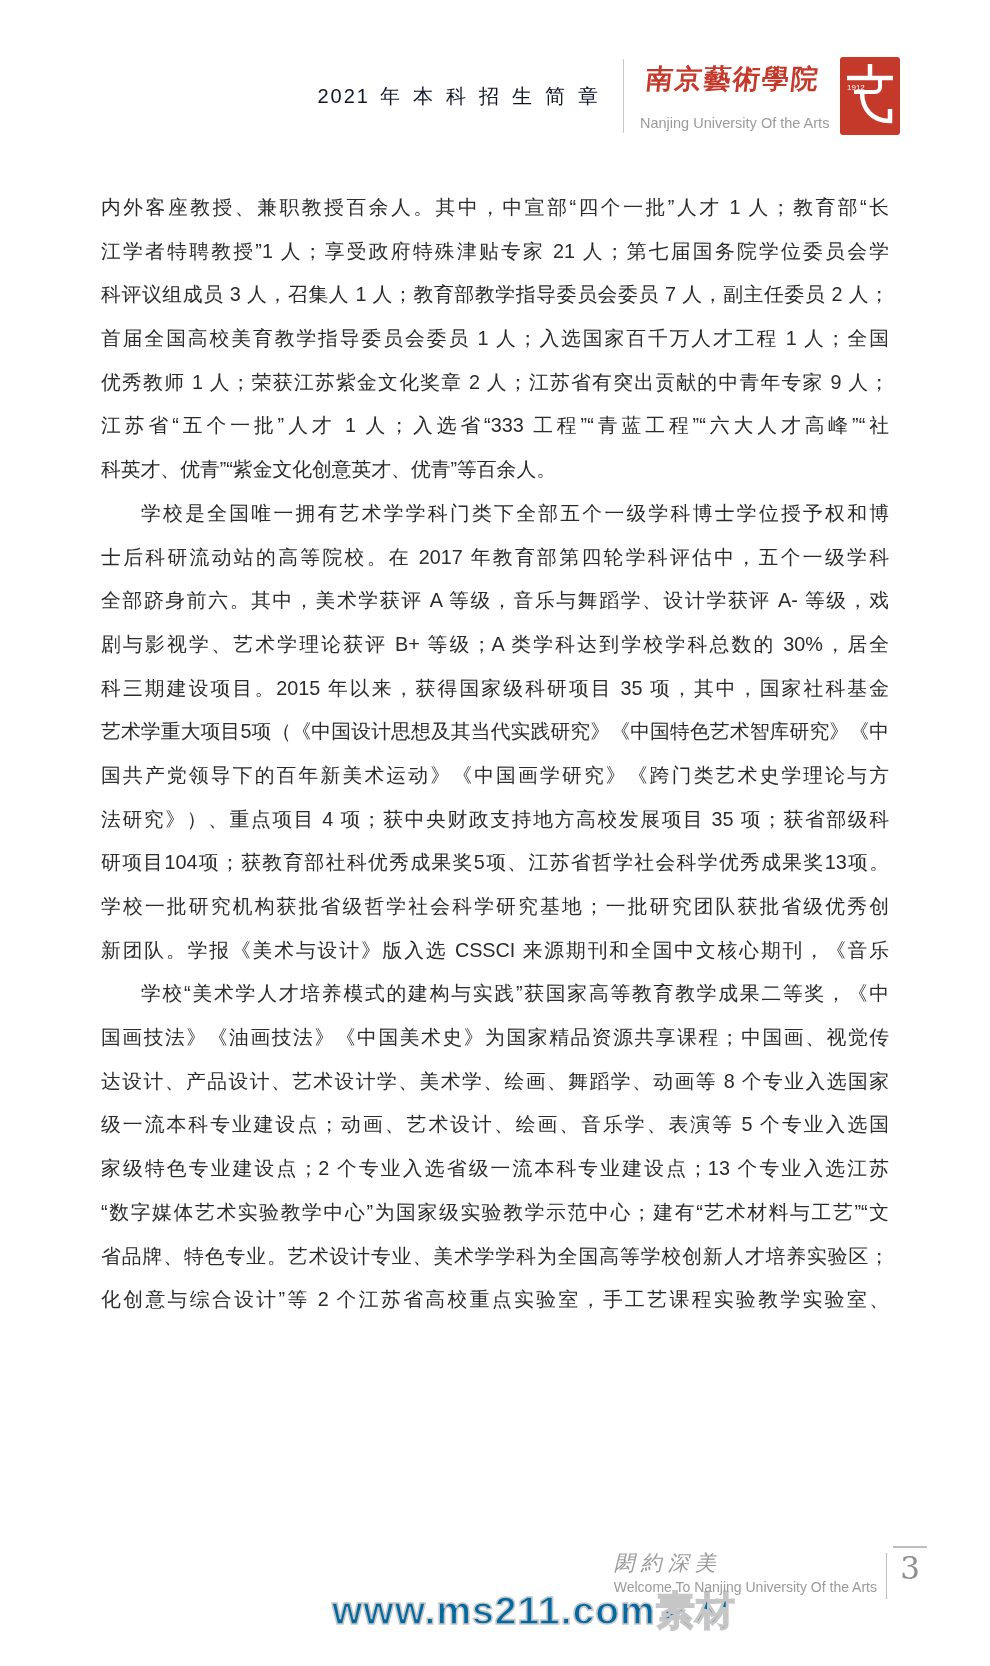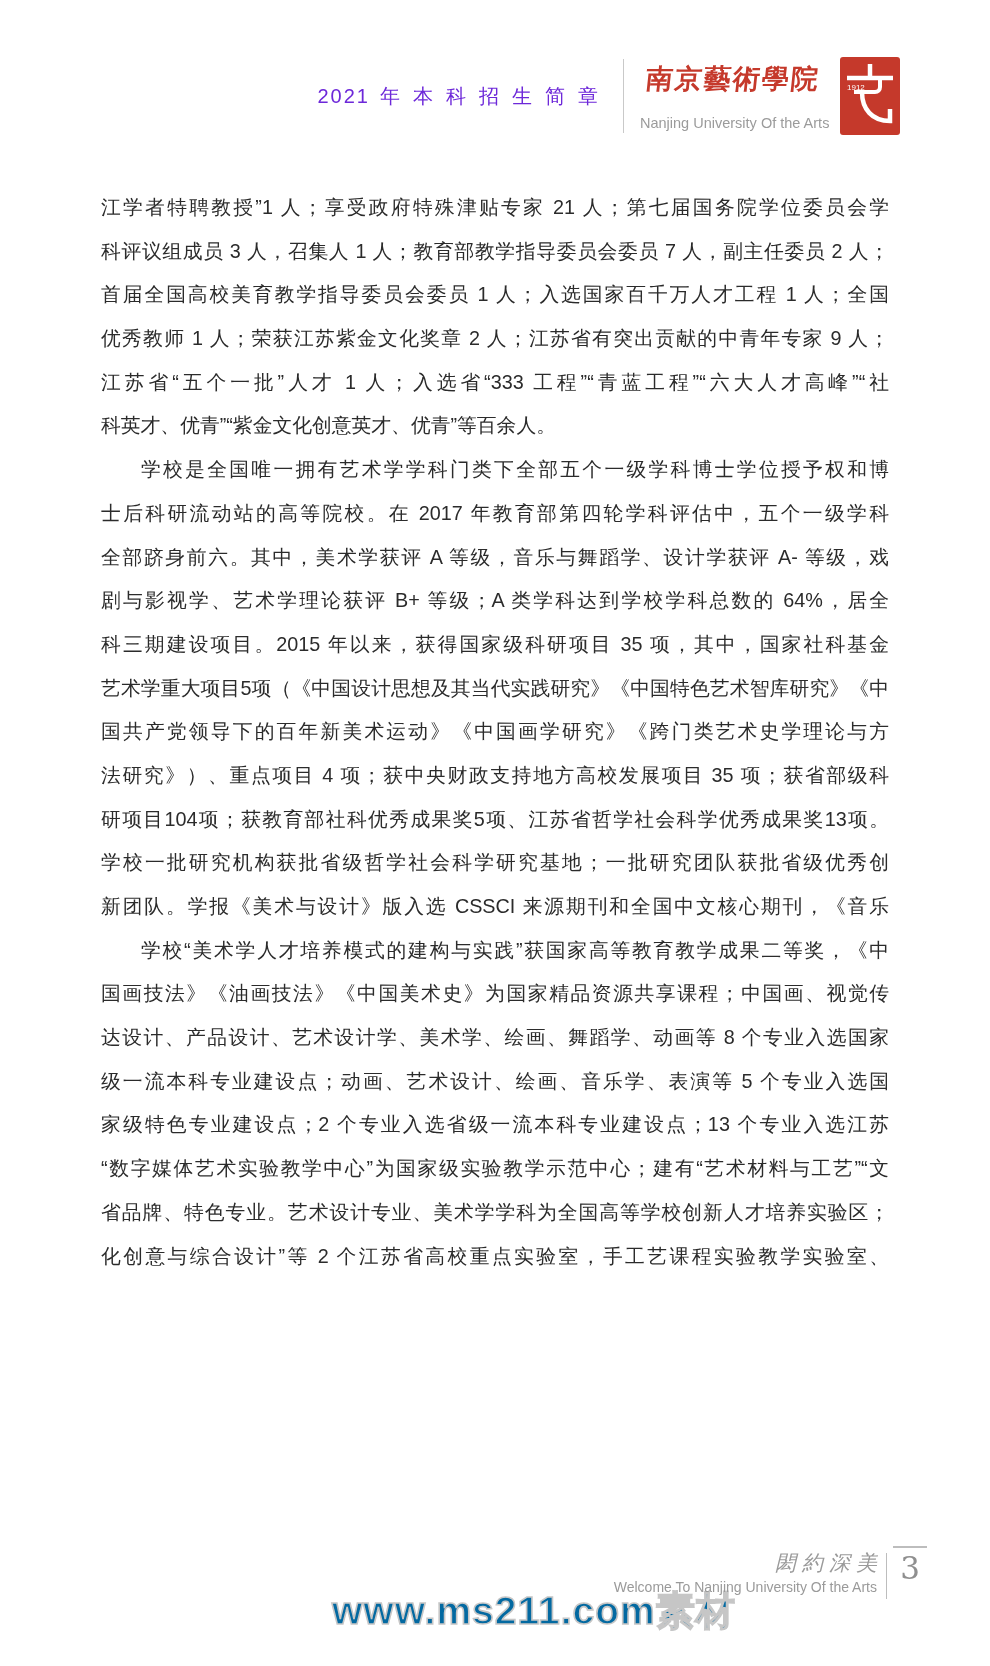--- a/index.html
+++ b/index.html
@@ -8,21 +8,21 @@
     background:#ffffff;overflow:hidden;
     font-family:"Liberation Sans",sans-serif;
   }
 
   
   .header{
     position:absolute;top:52px;right:72px;height:88px;
     display:flex;align-items:center;
   }
   .header-title{
-    color:#6d28d9;font-size:20px;white-space:nowrap;
+    color:#0f172a;font-size:20px;white-space:nowrap;
     margin-right:12px;
   }
   .header-title .year{letter-spacing:2px;margin-right:10px;}
   .header-title .cn{letter-spacing:13px;}
   .header-divider{
     width:1px;height:74px;background:#c9c9c9;margin-right:16px;flex:0 0 auto;
   }
   .logo{width:186px;text-align:center;margin-right:14px;}
   .logo-cn{
     color:#c5392b;font-size:27px;font-weight:bold;
@@ -41,21 +41,21 @@
   }
   .line{
     height:43.7px;line-height:43.7px;overflow:hidden;
     text-align:justify;text-align-last:justify;text-justify:distribute;
   }
   .line.indent{padding-left:40px;}
   .line.para-end{text-align-last:left;}
 
   
   .footer-block{
-    position:absolute;right:113px;top:1549px;text-align:right;color:#9a9a9a;
+    position:absolute;right:113px;top:1549px;text-align:left;color:#9a9a9a;
   }
   .footer-motto{
     font-size:21px;letter-spacing:6px;
     font-family:"DejaVu Serif","Liberation Serif",serif;font-style:italic;
     margin-right:-6px;
   }
   .footer-welcome{font-size:14px;margin-top:2px;white-space:nowrap;}
   .footer-vline{
     position:absolute;left:886px;top:1553px;width:1px;height:46px;background:#bdbdbd;
   }
@@ -96,32 +96,33 @@
         <path d="M7 21 H53" stroke="#ffffff" stroke-width="4.5" fill="none"></path>
         <path d="M40 21 V30 C40 33 38 35 35 35 L14 35" stroke="#ffffff" stroke-width="4" fill="none"></path>
         <path d="M22 35 C22 52 32 64 50 64 L50 52" stroke="#ffffff" stroke-width="4.5" fill="none"></path>
         <text x="7" y="33" font-size="8" fill="#ffffff" font-family="Liberation Sans, sans-serif">1912</text>
       </svg>
     </div>
   </div>
 
   <div class="main">
     <div>
+      <div class="line">内外客座教授、兼职教授百余人。其中，中宣部“四个一批”人才 1 人；教育部“长</div>
       <div class="line">江学者特聘教授”1 人；享受政府特殊津贴专家 21 人；第七届国务院学位委员会学</div>
       <div class="line">科评议组成员 3 人，召集人 1 人；教育部教学指导委员会委员 7 人，副主任委员 2 人；</div>
       <div class="line">首届全国高校美育教学指导委员会委员 1 人；入选国家百千万人才工程 1 人；全国</div>
       <div class="line">优秀教师 1 人；荣获江苏紫金文化奖章 2 人；江苏省有突出贡献的中青年专家 9 人；</div>
       <div class="line">江苏省“五个一批”人才 1 人；入选省“333 工程”“青蓝工程”“六大人才高峰”“社</div>
       <div class="line para-end">科英才、优青”“紫金文化创意英才、优青”等百余人。</div>
     </div>
     <div>
       <div class="line indent">学校是全国唯一拥有艺术学学科门类下全部五个一级学科博士学位授予权和博</div>
       <div class="line">士后科研流动站的高等院校。在 2017 年教育部第四轮学科评估中，五个一级学科</div>
       <div class="line">全部跻身前六。其中，美术学获评 A 等级，音乐与舞蹈学、设计学获评 A- 等级，戏</div>
-      <div class="line">剧与影视学、艺术学理论获评 B+ 等级；A 类学科达到学校学科总数的 64%，居全</div>
+      <div class="line">剧与影视学、艺术学理论获评 B+ 等级；A 类学科达到学校学科总数的 30%，居全</div>
       <div class="line">科三期建设项目。2015 年以来，获得国家级科研项目 35 项，其中，国家社科基金</div>
       <div class="line">艺术学重大项目5项（《中国设计思想及其当代实践研究》《中国特色艺术智库研究》《中</div>
       <div class="line">国共产党领导下的百年新美术运动》《中国画学研究》《跨门类艺术史学理论与方</div>
       <div class="line">法研究》）、重点项目 4 项；获中央财政支持地方高校发展项目 35 项；获省部级科</div>
       <div class="line">研项目104项；获教育部社科优秀成果奖5项、江苏省哲学社会科学优秀成果奖13项。</div>
       <div class="line">学校一批研究机构获批省级哲学社会科学研究基地；一批研究团队获批省级优秀创</div>
       <div class="line">新团队。学报《美术与设计》版入选 CSSCI 来源期刊和全国中文核心期刊，《音乐</div>
     </div>
     <div>
       <div class="line indent">学校“美术学人才培养模式的建构与实践”获国家高等教育教学成果二等奖，《中</div>

